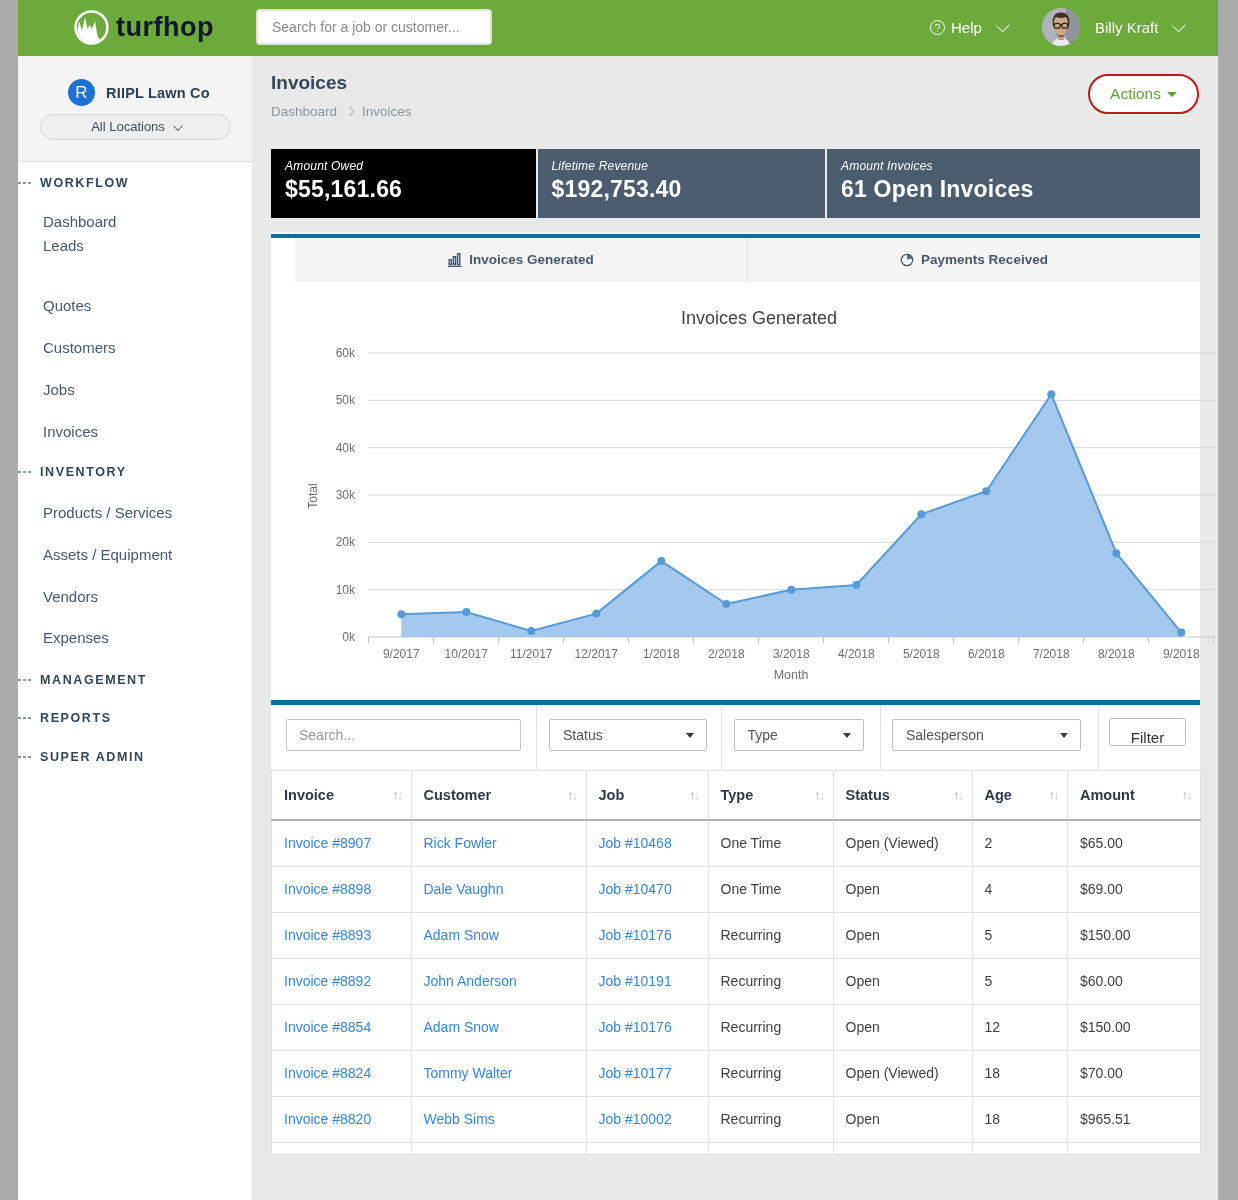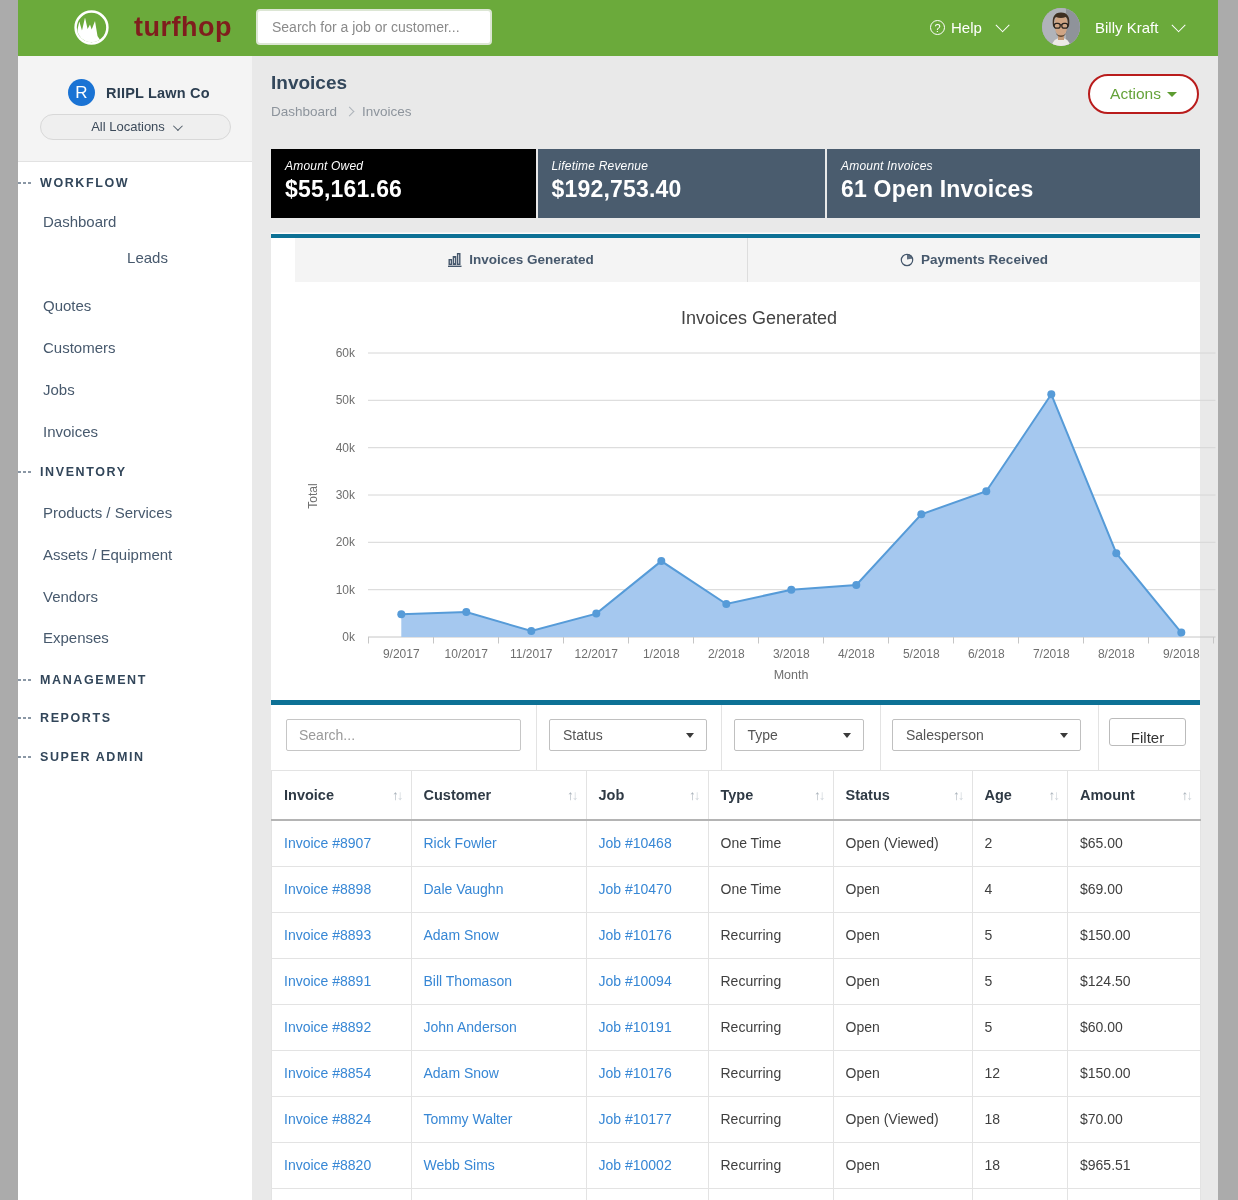--- a/index.html
+++ b/index.html
@@ -3,21 +3,21 @@
 <meta charset="utf-8">
 <style>
 * { margin:0; padding:0; box-sizing:border-box; }
 html,body { width:1238px; height:1200px; background:#ababab; font-family:"Liberation Sans",sans-serif; overflow:hidden; }
 .page { position:absolute; left:18px; top:0; width:1200px; height:1200px; background:#e9e9e9; overflow:hidden; }
 
 
 .topbar { position:absolute; left:0; top:0; width:1200px; height:56px; background:#6baa3b; z-index:5; }
 .logo { position:absolute; left:55px; top:9px; display:flex; align-items:center; }
 .logo svg { display:block; }
-.logo-text { color:#7f1d1d; font-size:27px; font-weight:bold; letter-spacing:0.5px; margin-left:24px; }
+.logo-text { color:#0f172a; font-size:27px; font-weight:bold; letter-spacing:0.5px; margin-left:6px; }
 .searchbox { position:absolute; left:238px; top:9px; width:236px; height:36px; background:#fff; border:2px solid #dce6d4; border-radius:4px; color:#8a8a8a; font-size:14px; line-height:32px; padding-left:14px; }
 .help { position:absolute; left:912px; top:0; height:55px; display:flex; align-items:center; color:#fff; font-size:15px; }
 .help .qm { width:15px; height:15px; border:1.5px solid #fff; border-radius:50%; text-align:center; line-height:14px; font-size:11px; margin-right:6px; }
 .chev { display:inline-block; width:9.5px; height:9.5px; border-right:1.8px solid #fff; border-bottom:1.8px solid #fff; transform:rotate(45deg) translateY(-4px); margin-left:13px; }
 .avatar { position:absolute; left:1024px; top:8px; width:38px; height:38px; border-radius:50%; overflow:hidden; background:#9aa0a8; }
 .username { position:absolute; left:1077px; top:0; height:55px; display:flex; align-items:center; color:#fff; font-size:15px; }
 
 
 .sidebar { position:absolute; left:0; top:55px; width:234px; bottom:0; background:#fff; }
 .side-top { height:107px; background:#f4f4f4; border-bottom:1px solid #e2e2e2; position:relative; }
@@ -116,21 +116,21 @@
     <div class="side-top">
       <div class="org">
           <div class="org-badge">R</div>
           <div class="org-name">RIIPL Lawn Co</div>
         </div>
       <div class="loc-pill">All Locations<span class="dchev"></span></div>
     </div>
     <div class="nav">
       <div class="nav-head" style="top:12px;">WORKFLOW</div>
       <div class="nav-item" style="top:51px;">Dashboard</div>
-      <div class="nav-item" style="top:87px;text-align:center;">Leads</div>
+      <div class="nav-item" style="top:75px;">Leads</div>
       <div class="nav-item" style="top:134.5px;">Quotes</div>
       <div class="nav-item" style="top:176.5px;">Customers</div>
       <div class="nav-item" style="top:219px;">Jobs</div>
       <div class="nav-item" style="top:261px;">Invoices</div>
       <div class="nav-head" style="top:301px;">INVENTORY</div>
       <div class="nav-item" style="top:342px;">Products / Services</div>
       <div class="nav-item" style="top:383.5px;">Assets / Equipment</div>
       <div class="nav-item" style="top:426px;">Vendors</div>
       <div class="nav-item" style="top:467px;">Expenses</div>
       <div class="nav-head" style="top:508.5px;">MANAGEMENT</div>
@@ -296,29 +296,20 @@
         <tr>
               <td class="lnk">Invoice #8893</td>
               <td class="lnk">Adam Snow</td>
               <td class="lnk">Job #10176</td>
               <td>Recurring</td>
               <td>Open</td>
               <td>5</td>
               <td>$150.00</td>
             </tr>
         <tr>
-              <td class="lnk">Invoice #8891</td>
-              <td class="lnk">Bill Thomason</td>
-              <td class="lnk">Job #10094</td>
-              <td>Recurring</td>
-              <td>Open</td>
-              <td>5</td>
-              <td>$124.50</td>
-            </tr>
-        <tr>
               <td class="lnk">Invoice #8892</td>
               <td class="lnk">John Anderson</td>
               <td class="lnk">Job #10191</td>
               <td>Recurring</td>
               <td>Open</td>
               <td>5</td>
               <td>$60.00</td>
             </tr>
         <tr>
               <td class="lnk">Invoice #8854</td>

